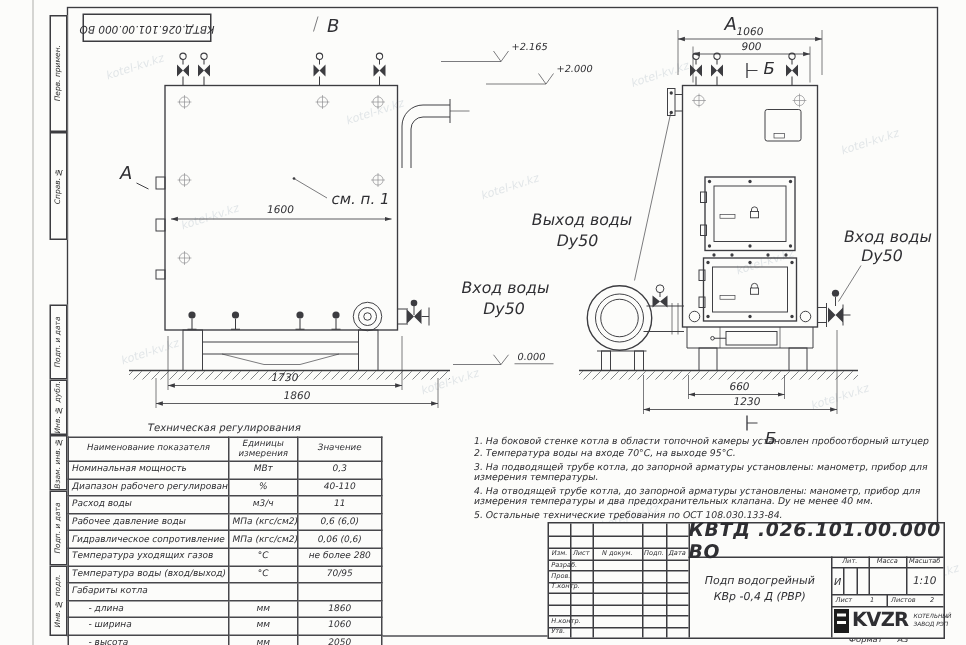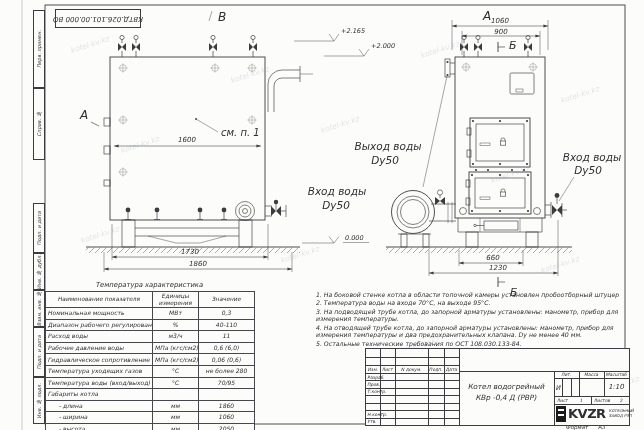--- a/index.html
+++ b/index.html
@@ -368,21 +368,21 @@
       <span>Подп. и дата</span>
     </div>
   <div class="mbox" style="top:377px;height:47px">
       <span>Инв. № подл.</span>
     </div>
 
   <div class="docbox">
     <span>КВТД.026.101.00.000  ВО</span>
   </div>
 
-  <div class="ttitle">Температура характеристика</div>
+  <div class="ttitle">Техническая регулирования</div>
   <table class="tech">
     <colgroup>
         <col style="width:107px">
         <col style="width:46px">
         <col style="width:56px">
       </colgroup>
     <tbody>
         <tr>
       <td class="hd">Наименование показателя</td>
       <td class="hd">Единицы измерения</td>
@@ -473,22 +473,23 @@
     <div class="hl" style="left:0;top:38.9px;width:93px"></div>
     <div class="hl" style="left:0;top:46.3px;width:93px"></div>
     <div class="hl" style="left:0;top:53.7px;width:93px"></div>
     <div class="hl" style="left:0;top:61.1px;width:93px"></div>
     <div class="hl" style="left:0;top:68.6px;width:93px"></div>
     <div class="vl" style="left:14px;top:0;height:76px"></div>
     <div class="vl" style="left:29px;top:0;height:76px"></div>
     <div class="vl" style="left:62px;top:0;height:76px"></div>
     <div class="vl" style="left:78px;top:0;height:76px"></div>
 
+    <div class="desig">КВТД .026.101.00.000  ВО</div>
     <div class="prod">
-      <div>Котел водогрейный</div>
+      <div>Подп водогрейный</div>
       <div>КВр -0,4  Д  (РВР)</div>
     </div>
 
     <span class="tx ctr" style="left:0;top:17.5px;width:14px">Изм.</span>
     <span class="tx ctr" style="left:14px;top:17.5px;width:15px">Лист</span>
     <span class="tx ctr" style="left:29px;top:17.5px;width:33px">N докум.</span>
     <span class="tx ctr" style="left:62px;top:17.5px;width:16px">Подп.</span>
     <span class="tx ctr" style="left:78px;top:17.5px;width:15px">Дата</span>
 
     <span class="tx" style="left:1.5px;top:25.5px">Разраб.</span>

